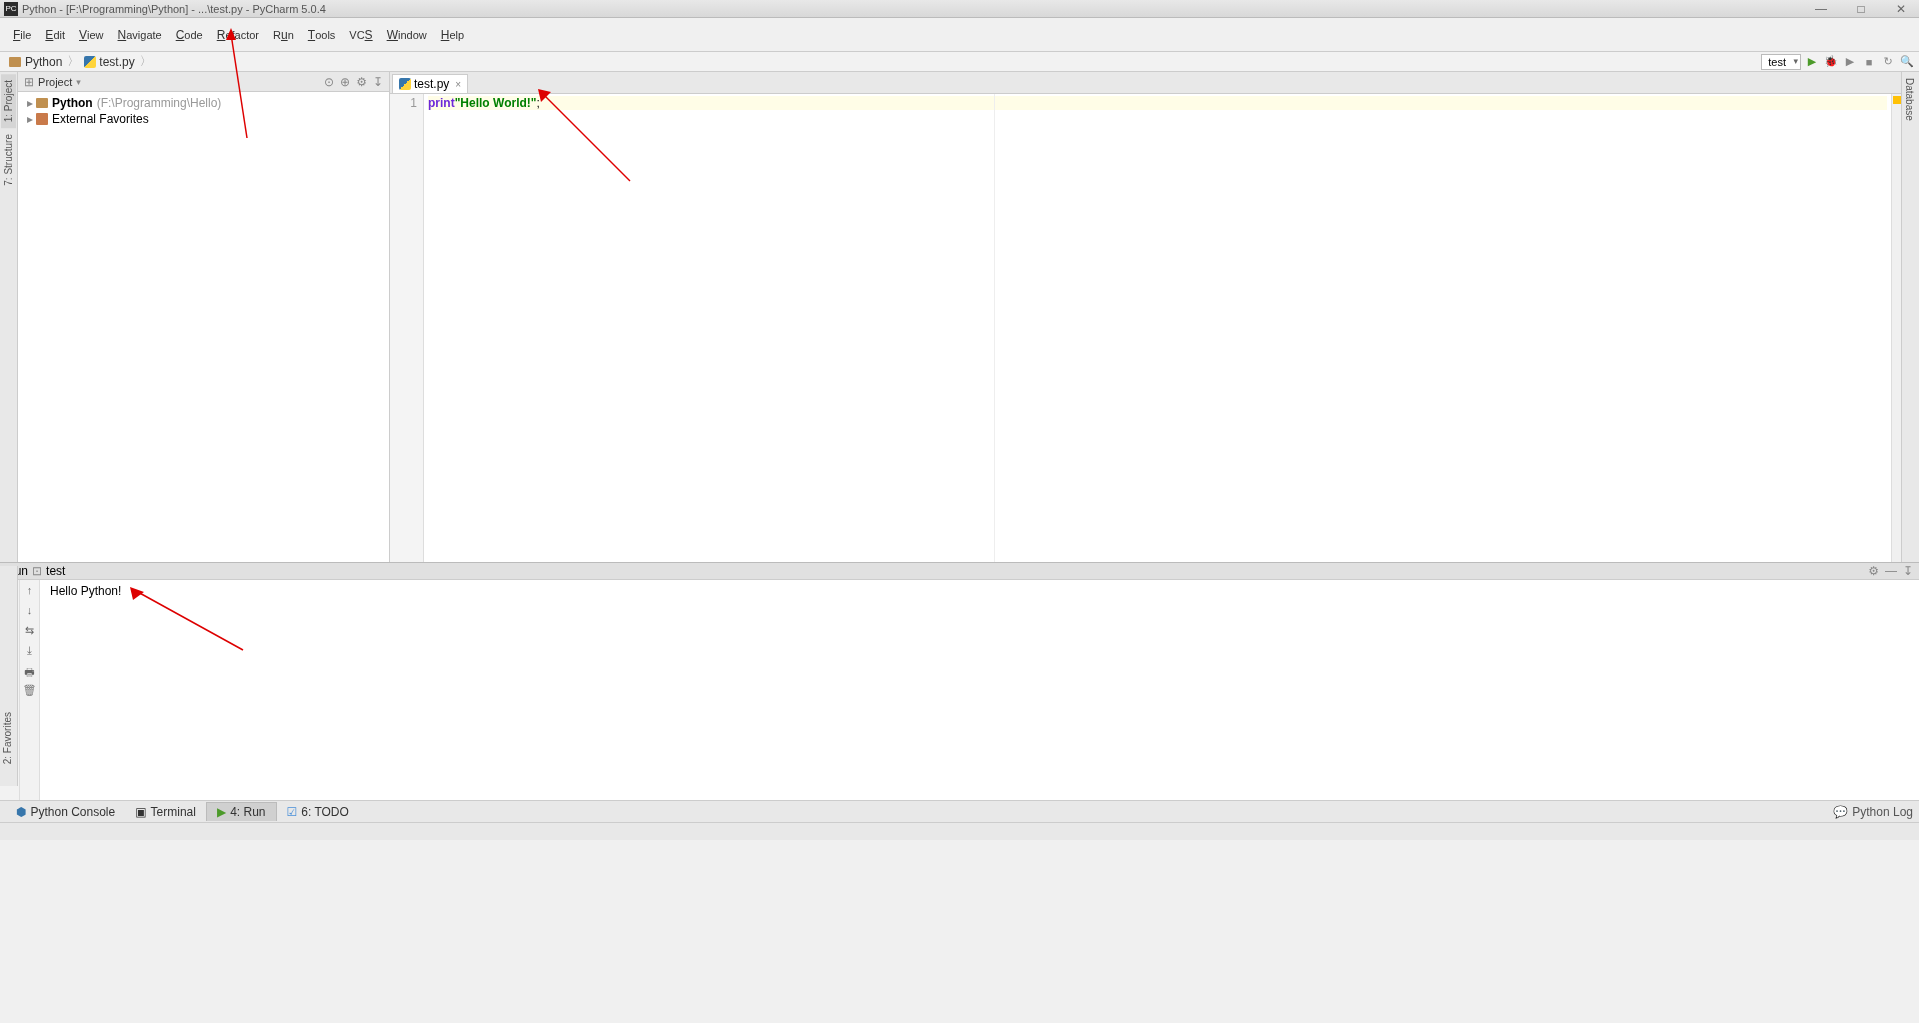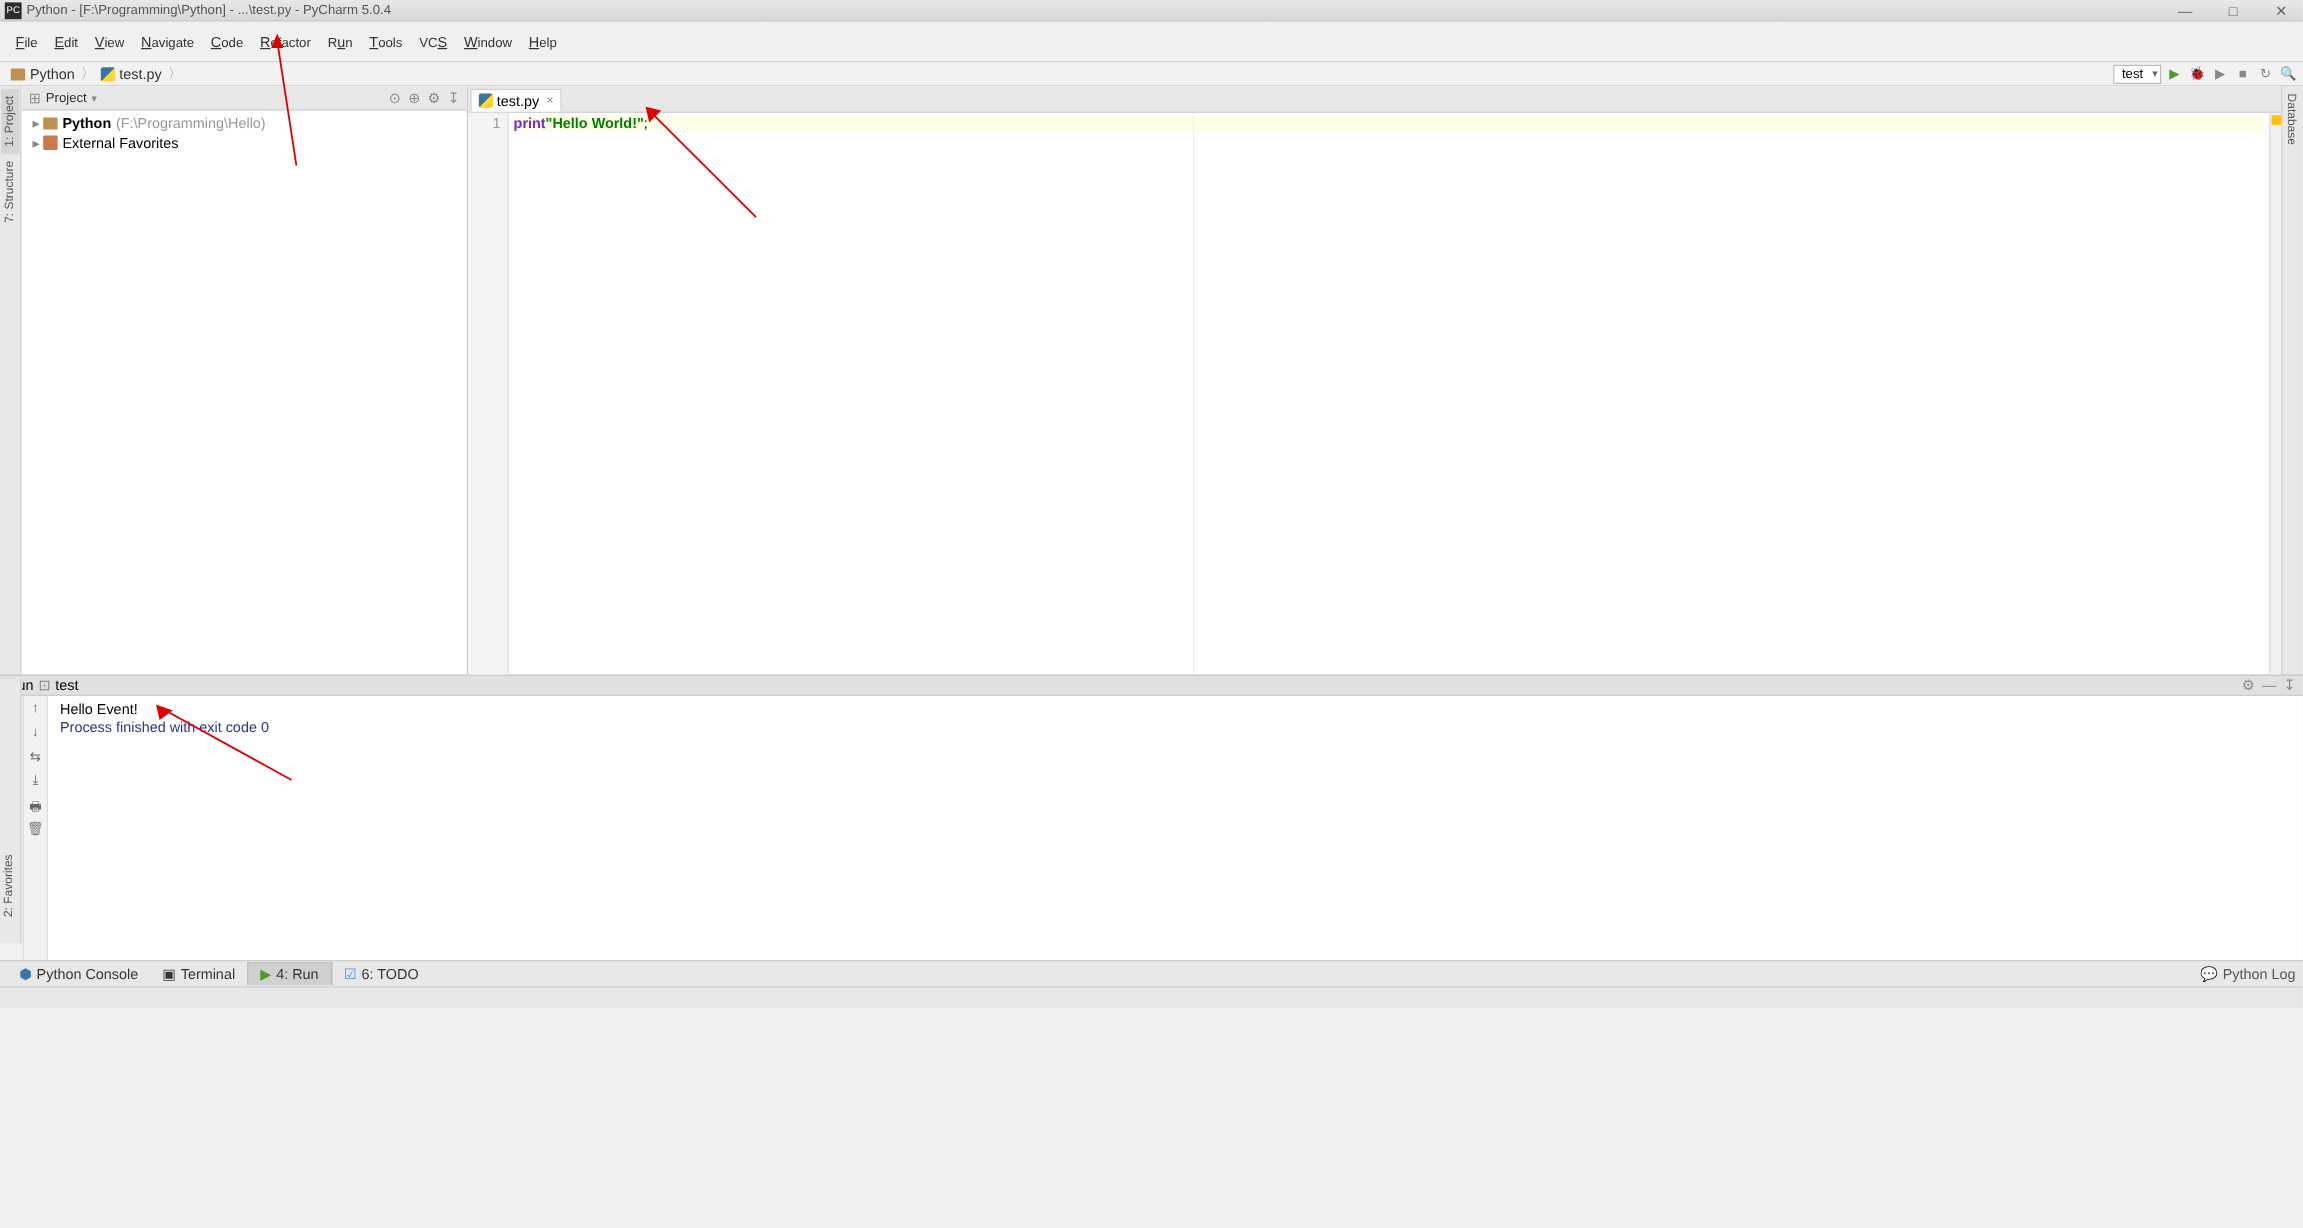--- a/index.html
+++ b/index.html
@@ -232,23 +232,22 @@
   </div>
   <div class="run-gutter-2">
     <div class="rg-btn">↑</div>
     <div class="rg-btn">↓</div>
     <div class="rg-btn">⇆</div>
     <div class="rg-btn">⤓</div>
     <div class="rg-btn">🖶</div>
     <div class="rg-btn rg-trash">🗑</div>
   </div>
   <div class="console">
-    <div class="console-line c-black">Hello Event!</div>
+    <div class="console-line c-black">Hello Python!</div>
     <div class="console-line"></div>
-    <div class="console-line c-blue">Process finished with exit code 0</div>
   </div>
 </div>
 
 <div style="position:absolute; left:0; top:566px; width:18px; height:220px; background:#e8e8e8; border-right:1px solid #ccc;">
   <div class="vtab" style="margin-top:140px;">2: Favorites</div>
 </div>
 
 <div class="bottom-tabs">
   <div class="btab">
     <span style="color:#3776ab;">⬢</span>

